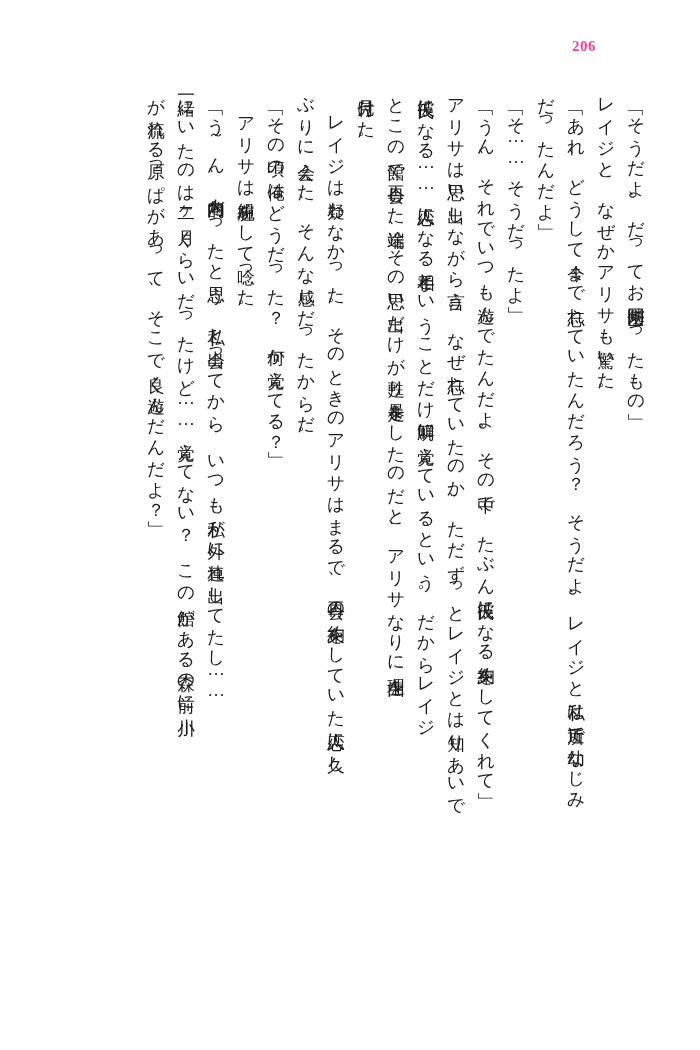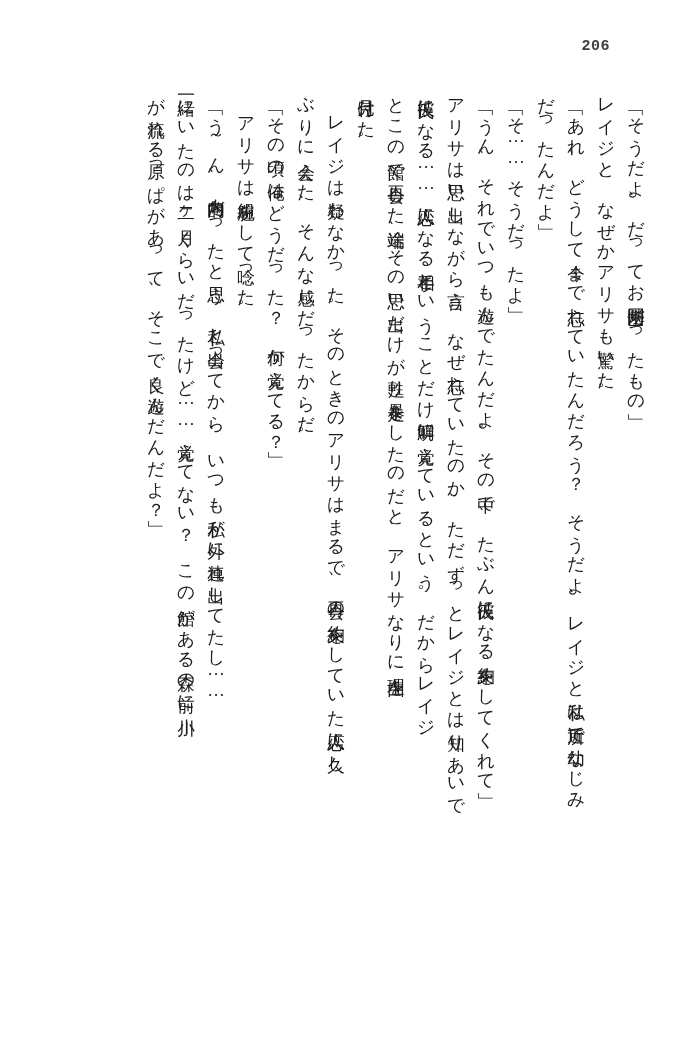--- a/index.html
+++ b/index.html
@@ -17,26 +17,26 @@
   #page {
     position: relative;
     width: 700px;
     height: 1050px;
     background: #ffffff;
   }
   
   #page-number {
     position: absolute;
     top: 38px;
-    right: 90px;
-    font-family: Liberation Mono, monospace;
+    right: 104px;
+    font-family: Liberation Serif, serif;
     font-weight: bold;
     font-size: 15px;
     letter-spacing: 0.5px;
-    color: #404040;
+    color: #ec4899;
   }
   
   #text-block {
     position: absolute;
     top: 86px;
     left: 56px;
     right: 56px;
     height: 920px;
     display: flex;
     flex-direction: row-reverse;

